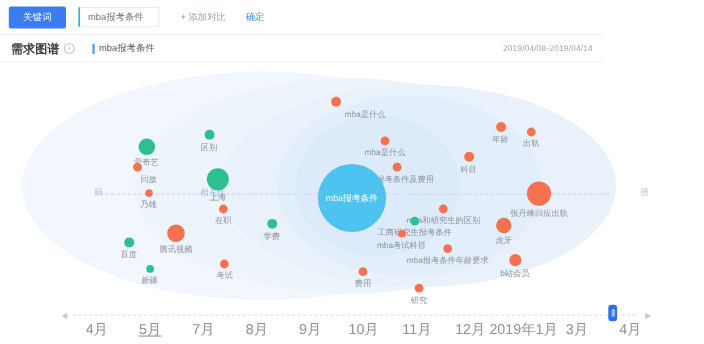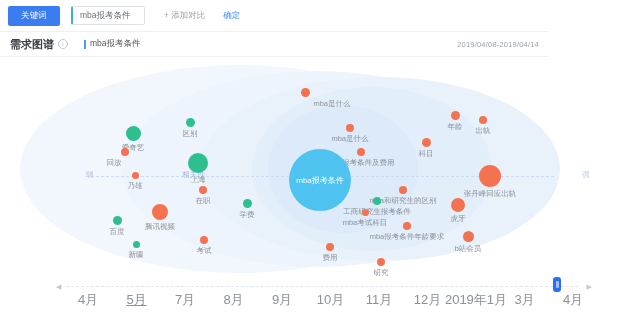--- a/index.html
+++ b/index.html
@@ -186,21 +186,21 @@
 
     <div class="axis-line"></div>
     <div class="axis-lab left">弱</div>
     <div class="axis-lab mid">相关性</div>
     <div class="axis-lab right">强</div>
 
     <div id="bubbles">
         <div class="bub down" style="left: 125.5px; top: 67.5px; width: 15px; height: 15px;"></div>
         <div class="blab" style="left: 133px; top: 84.5px;">爱奇艺</div>
         <div class="bub up" style="left: 121px; top: 90px; width: 8px; height: 8px;"></div>
-        <div class="blab" style="left: 114px; top: 100px;">回放</div>
+        <div class="blab" style="left: 135px; top: 100px;">回放</div>
         <div class="bub up" style="left: 131.5px; top: 113.5px; width: 7px; height: 7px;"></div>
         <div class="blab" style="left: 135px; top: 122.5px;">乃雄</div>
         <div class="bub down" style="left: 112.5px; top: 157.5px; width: 9px; height: 9px;"></div>
         <div class="blab" style="left: 117px; top: 168.5px;">百度</div>
         <div class="bub up" style="left: 152px; top: 146px; width: 16px; height: 16px;"></div>
         <div class="blab" style="left: 160px; top: 164px;">腾讯视频</div>
         <div class="bub down" style="left: 132.5px; top: 182.5px; width: 7px; height: 7px;"></div>
         <div class="blab" style="left: 136px; top: 191.5px;">新疆</div>
         <div class="bub down" style="left: 185.5px; top: 59.5px; width: 9px; height: 9px;"></div>
         <div class="blab" style="left: 190px; top: 70.5px;">区别</div>

